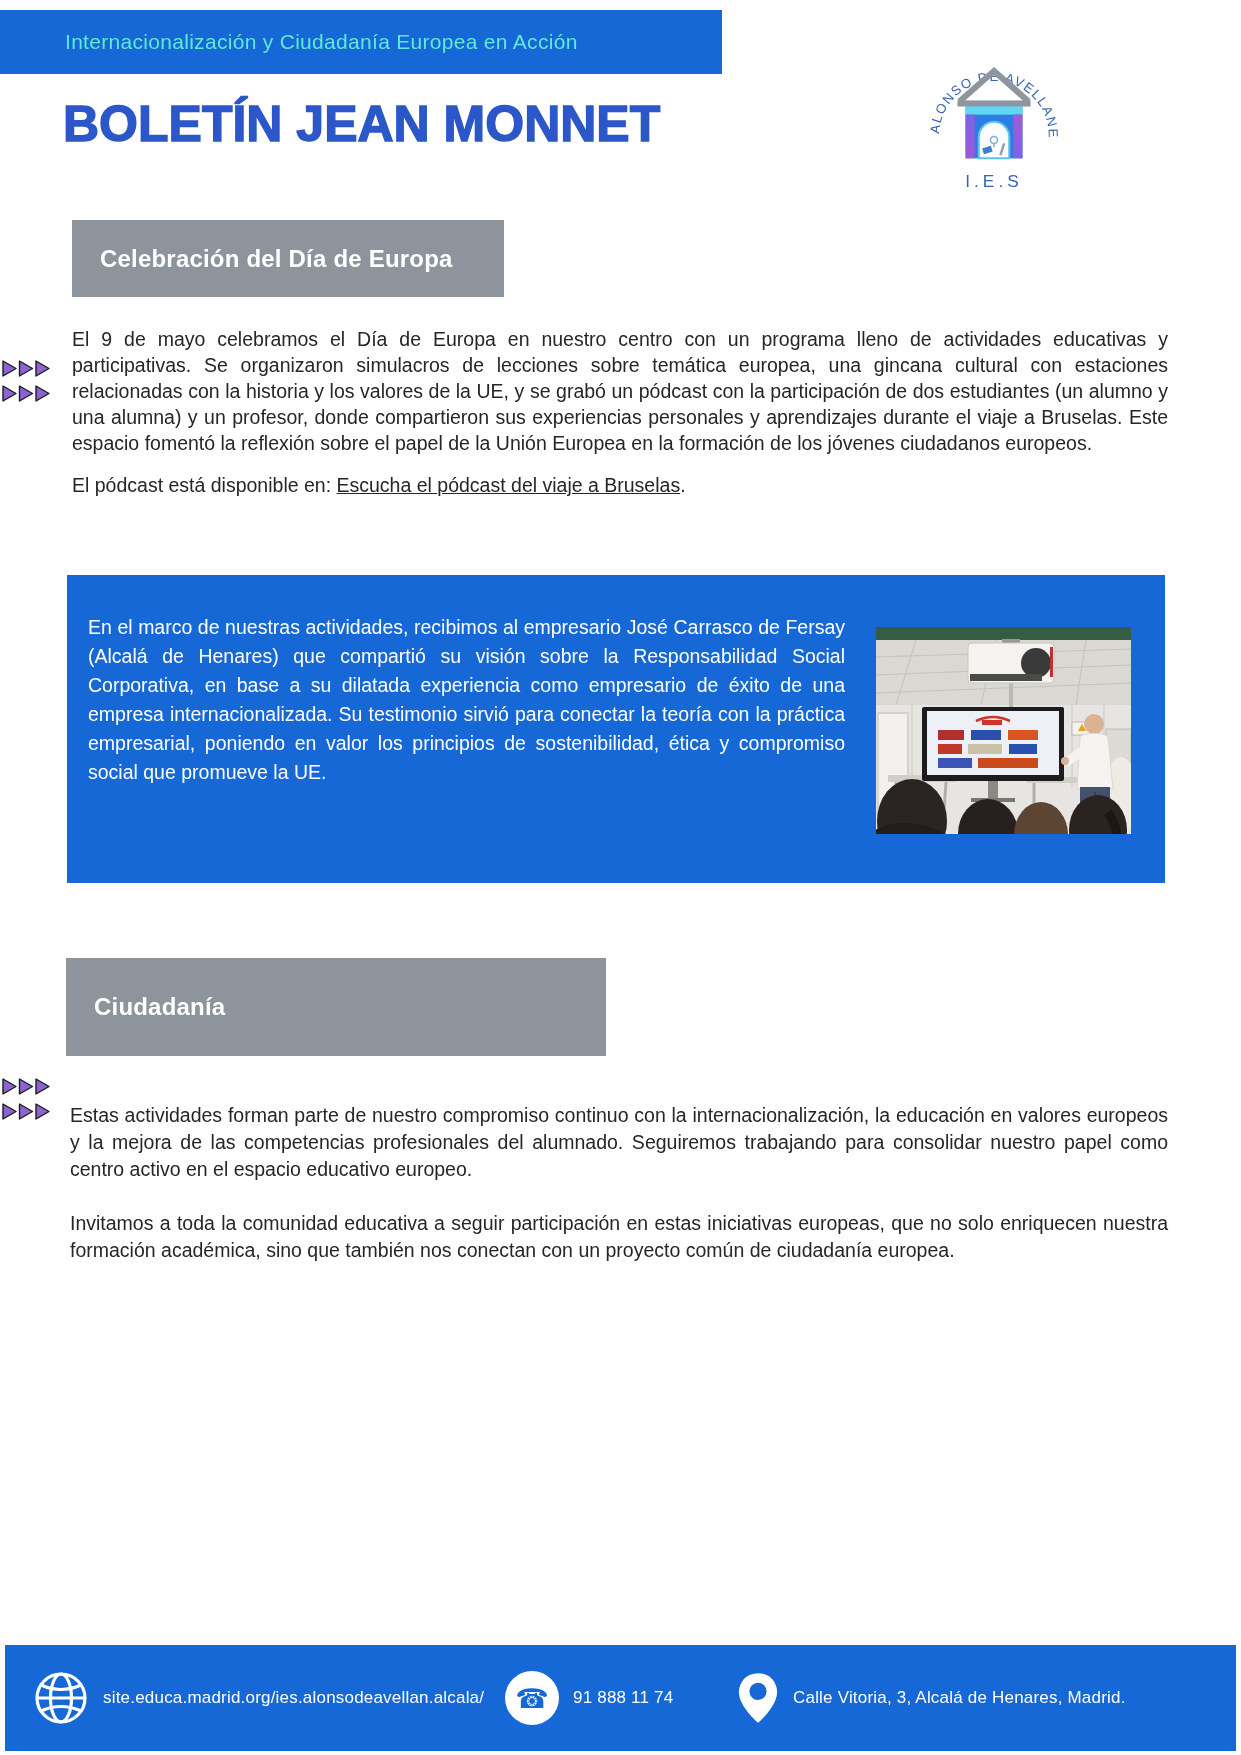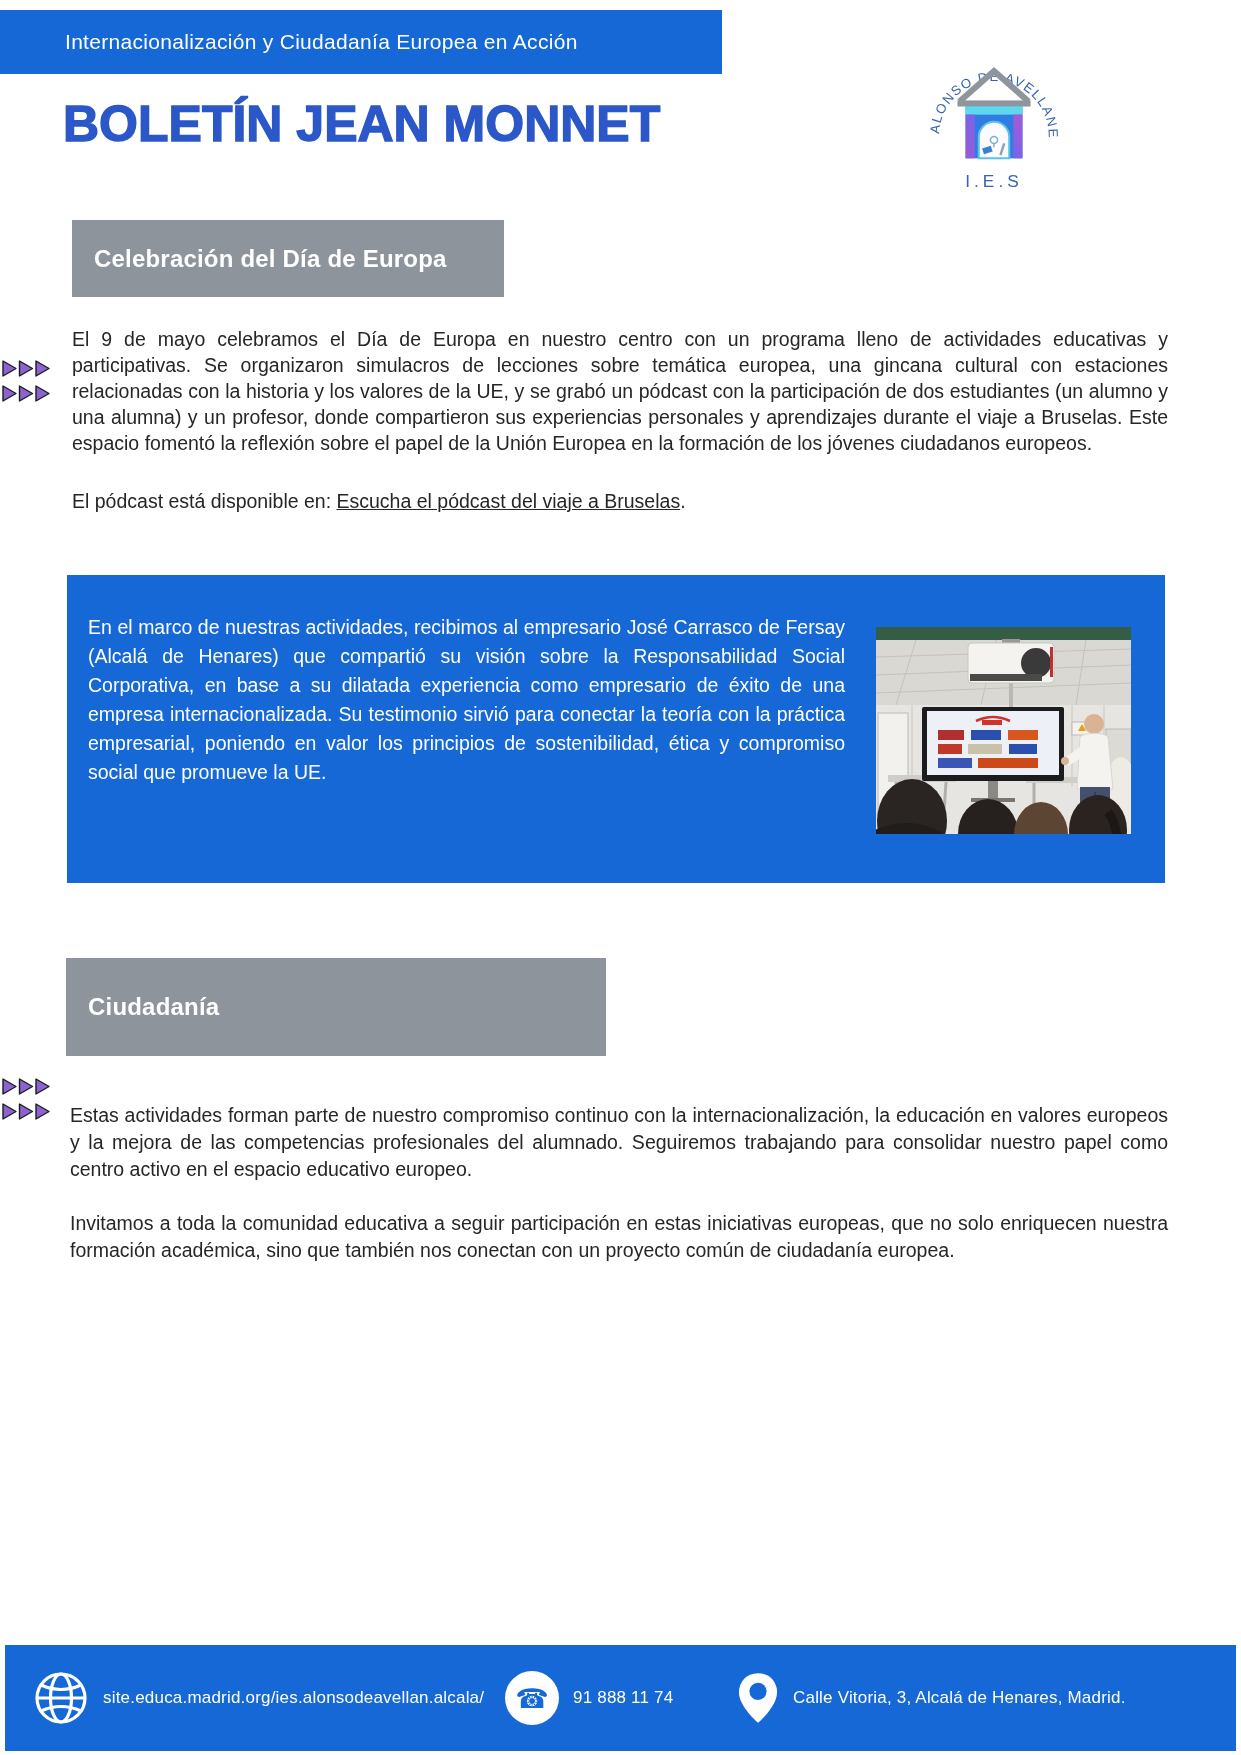--- a/index.html
+++ b/index.html
@@ -8,38 +8,38 @@
     --gray:#8d949c;
     --purple:#8d62d1;
     --ink:#262626;
   }
   html,body{margin:0;padding:0;background:#ffffff;}
   body{width:1241px;height:1755px;font-family:"Liberation Sans",sans-serif;}
   .page{position:relative;width:1241px;height:1755px;background:#ffffff;overflow:hidden;}
 
   .topbar{position:absolute;left:0;top:10px;width:722px;height:64px;background:var(--blue);
     display:flex;align-items:center;padding-left:65px;box-sizing:border-box;}
-  .topbar-text{color:#ffffff;font-size:21px;letter-spacing:.3px;}
+  .topbar-text{color:#5eead4;font-size:21px;letter-spacing:.3px;}
 
   .logo{position:absolute;left:928px;top:16px;width:132px;height:178px;}
 
   .main-title{position:absolute;left:63px;top:95px;font-size:50px;font-weight:700;
     color:var(--title-blue);letter-spacing:0;-webkit-text-stroke:1.4px var(--title-blue);}
 
   .section-header{position:absolute;background:var(--gray);display:flex;align-items:center;
-    padding-left:22px;box-sizing:border-box;}
+    padding-left:28px;box-sizing:border-box;}
   .section-header .hd{color:#ffffff;font-size:24px;font-weight:700;letter-spacing:.2px;}
   #sec1-header{left:72px;top:220px;width:432px;height:77px;}
   #sec2-header{left:68px;top:553px;width:640px;height:74px;z-index:2;}
   #sec3-header{left:66px;top:958px;width:540px;height:98px;}
 
   .para{color:var(--ink);font-size:19.5px;line-height:26px;text-align:justify;}
   #para-europa{position:absolute;left:72px;top:306px;width:1096px;}
 
-  #podcast-line{position:absolute;left:72px;top:474px;font-size:19.5px;color:var(--ink);margin-top:16px;}
+  #podcast-line{position:absolute;left:72px;top:474px;font-size:19.5px;color:var(--ink);}
   .podcast-link{color:var(--ink);text-decoration:underline;cursor:pointer;}
 
   .blue-box{position:absolute;left:67px;top:575px;width:1098px;height:308px;background:var(--blue);z-index:1;}
   .blue-box .para{position:absolute;left:21px;top:18px;width:757px;color:#ffffff;line-height:29px;}
   .photo{position:absolute;left:809px;top:52px;width:255px;height:207px;display:block;}
 
   .tri-group{position:absolute;left:2px;}
   #triangles-1{top:360px;}
   #triangles-2{top:1078px;}
 

